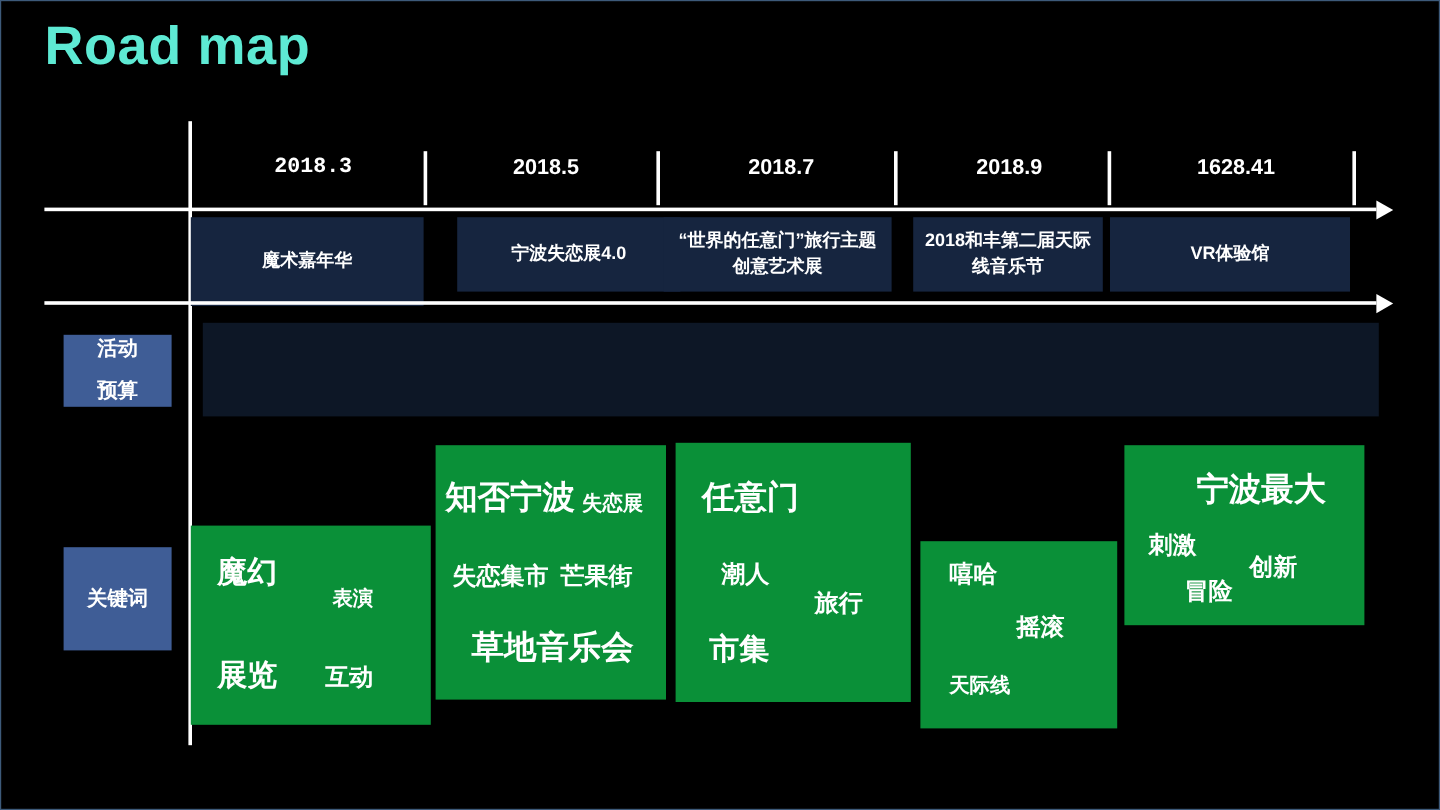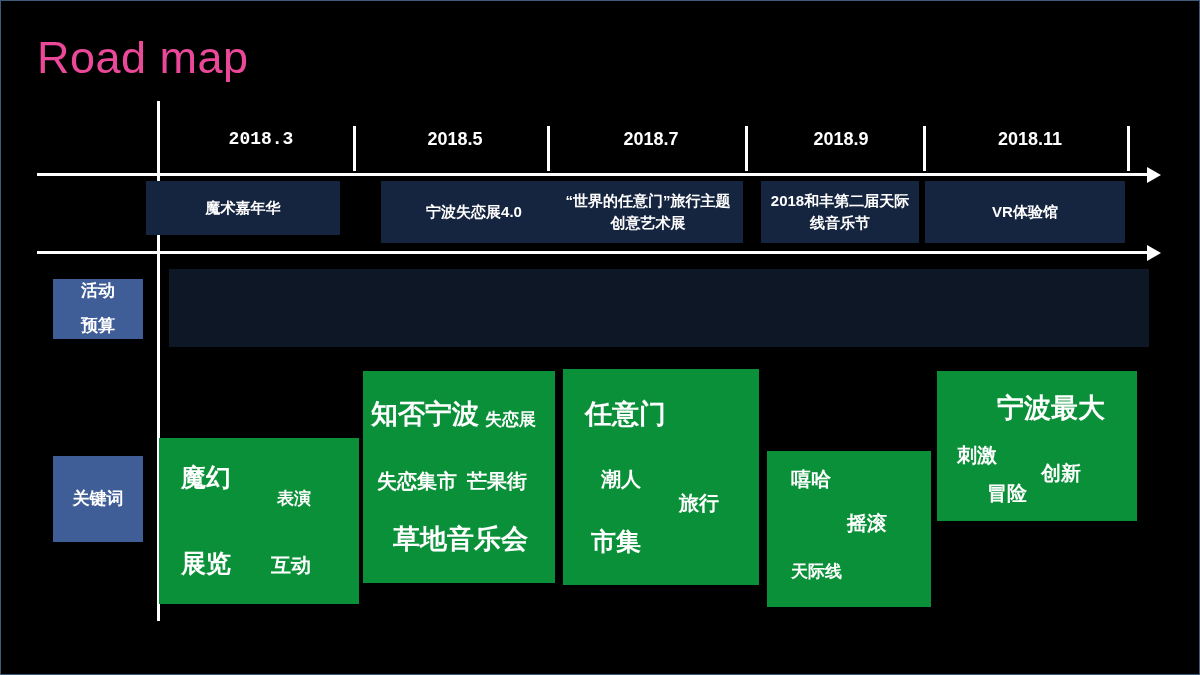--- a/index.html
+++ b/index.html
@@ -9,23 +9,23 @@
     color:#fff;
   }
   #slide{
     position:relative;width:1200px;height:675px;
     background:#000;
     box-sizing:border-box;
     border:1px solid #3d5a7a;
   }
   
   #title{
-    position:absolute;left:36px;top:32px;
-    font-size:45px;font-weight:normal;letter-spacing:0.5px;
-    color:#ec4899;line-height:1.1;
+    position:absolute;left:36px;top:12px;
+    font-size:45px;font-weight:bold;letter-spacing:0.5px;
+    color:#5eead4;line-height:1.1;
   }
   
   .hrule{
     position:absolute;height:3px;background:#ffffff;
   }
   .arrow-head{
     position:absolute;width:0;height:0;
     border-top:8px solid transparent;
     border-bottom:8px solid transparent;
     border-left:14px solid #ffffff;
@@ -101,26 +101,26 @@
   <div class="tick" style="left:352px;top:125px;height:45px;"></div>
   <div class="tick" style="left:546px;top:125px;height:45px;"></div>
   <div class="tick" style="left:744px;top:125px;height:45px;"></div>
   <div class="tick" style="left:922px;top:125px;height:45px;"></div>
   <div class="tick" style="left:1126px;top:125px;height:45px;"></div>
 
   <div class="date-label" style="left:168px;width:184px;font-family:Liberation Mono, monospace;">2018.3</div>
   <div class="date-label" style="left:362px;width:184px;">2018.5</div>
   <div class="date-label" style="left:556px;width:188px;">2018.7</div>
   <div class="date-label" style="left:758px;width:164px;">2018.9</div>
-  <div class="date-label" style="left:932px;width:194px;">2018.11</div>
+  <div class="date-label" style="left:932px;width:194px;">1628.41</div>
 
   <div class="hrule" style="left:36px;top:172px;width:1110px;"></div>
   <div class="arrow-head" style="left:1146px;top:166px;"></div>
 
-  <div class="event-box" style="left:145px;top:180px;width:194px;height:54px;">魔术嘉年华</div>
+  <div class="event-box" style="left:158px;top:180px;width:194px;height:74px;">魔术嘉年华</div>
   <div class="event-box" style="left:360px;top:180px;width:186px;height:62px;margin-left:20px;">宁波失恋展4.0</div>
   <div class="event-box" style="left:552px;top:180px;width:190px;height:62px;">“世界的任意门”旅行主题创意艺术展</div>
   <div class="event-box" style="left:760px;top:180px;width:158px;height:62px;">2018和丰第二届天际线音乐节</div>
   <div class="event-box" style="left:924px;top:180px;width:200px;height:62px;">VR体验馆</div>
 
   <div class="hrule" style="left:36px;top:250px;width:1110px;"></div>
   <div class="arrow-head" style="left:1146px;top:244px;"></div>
 
   <div class="row-label" style="left:52px;top:278px;width:90px;height:60px;flex-direction:column;">
     <span>活动</span>

